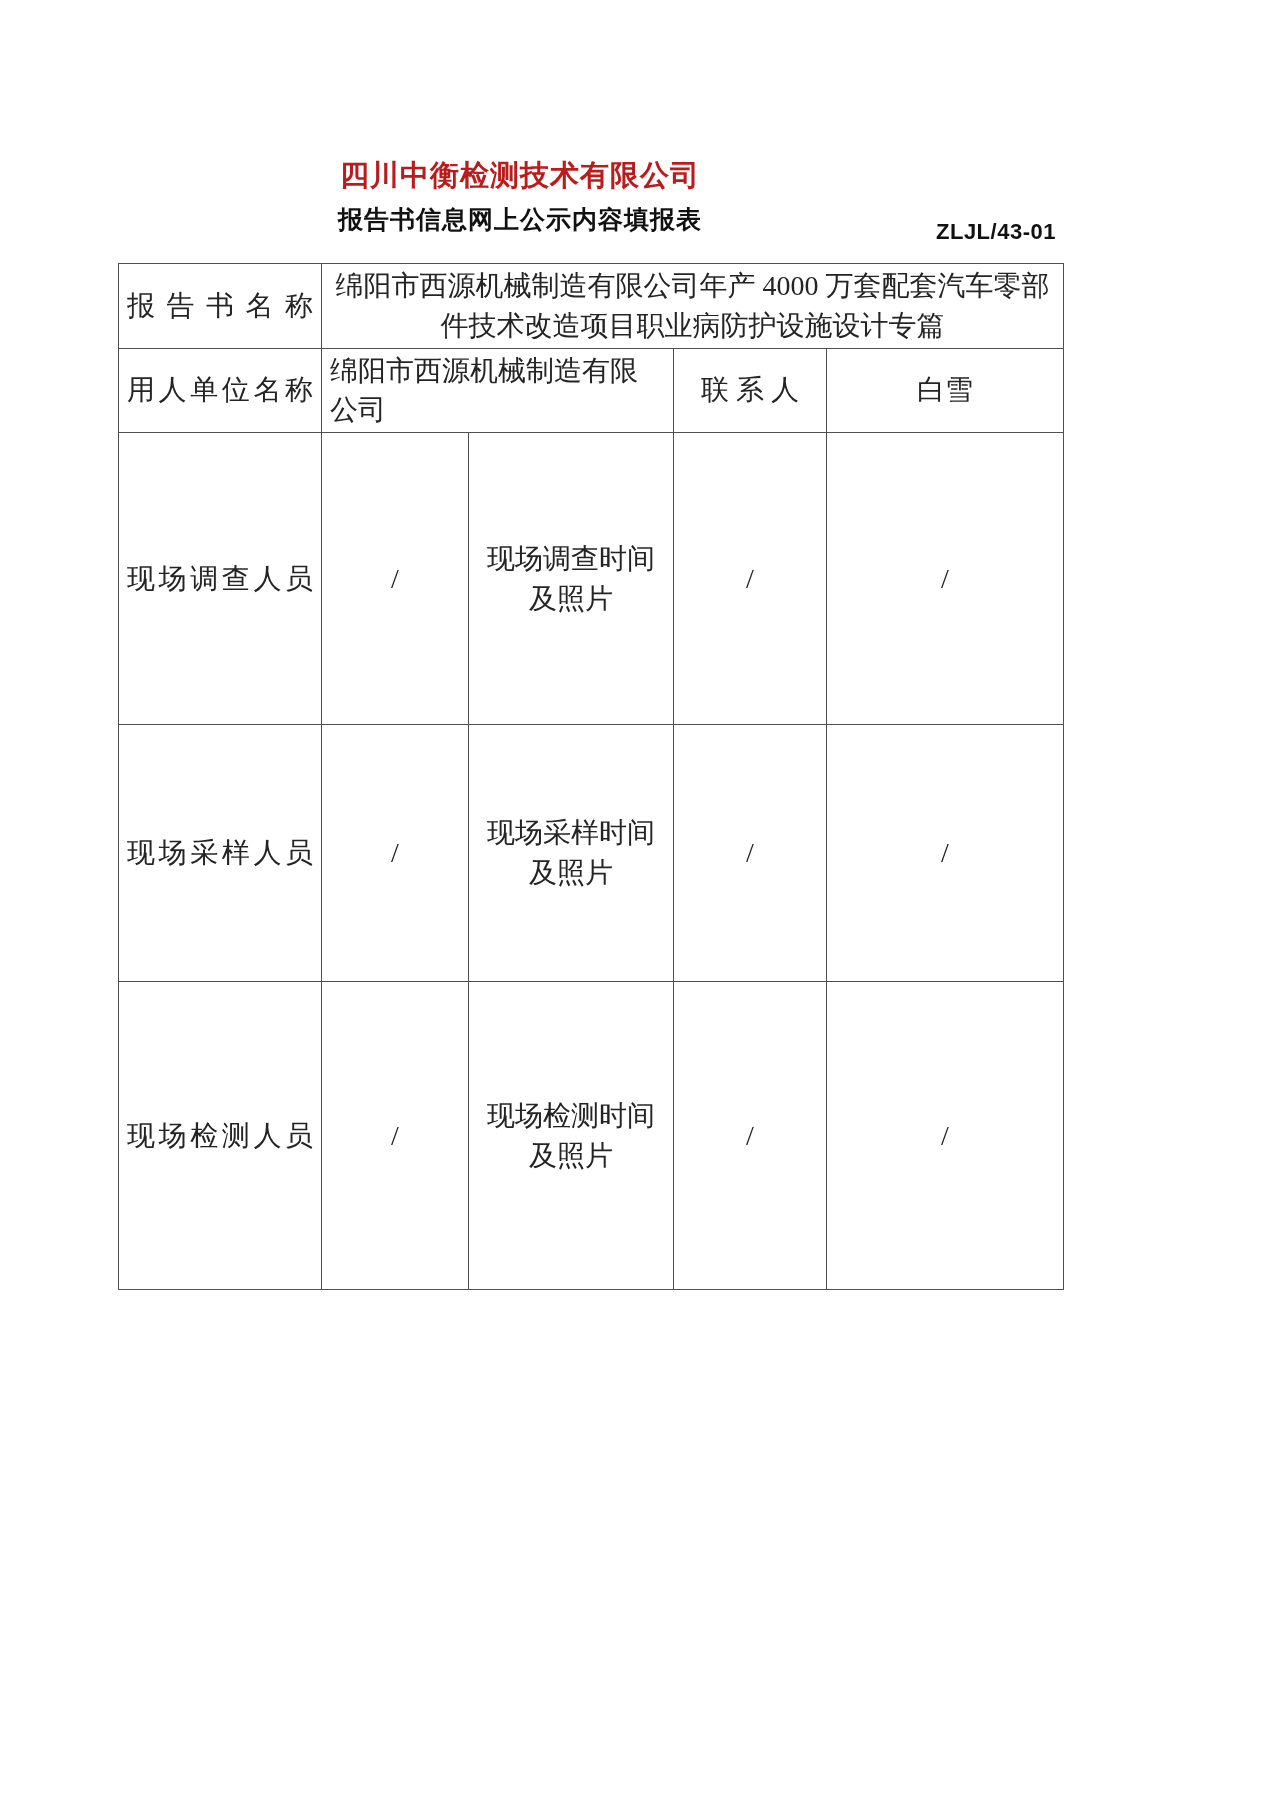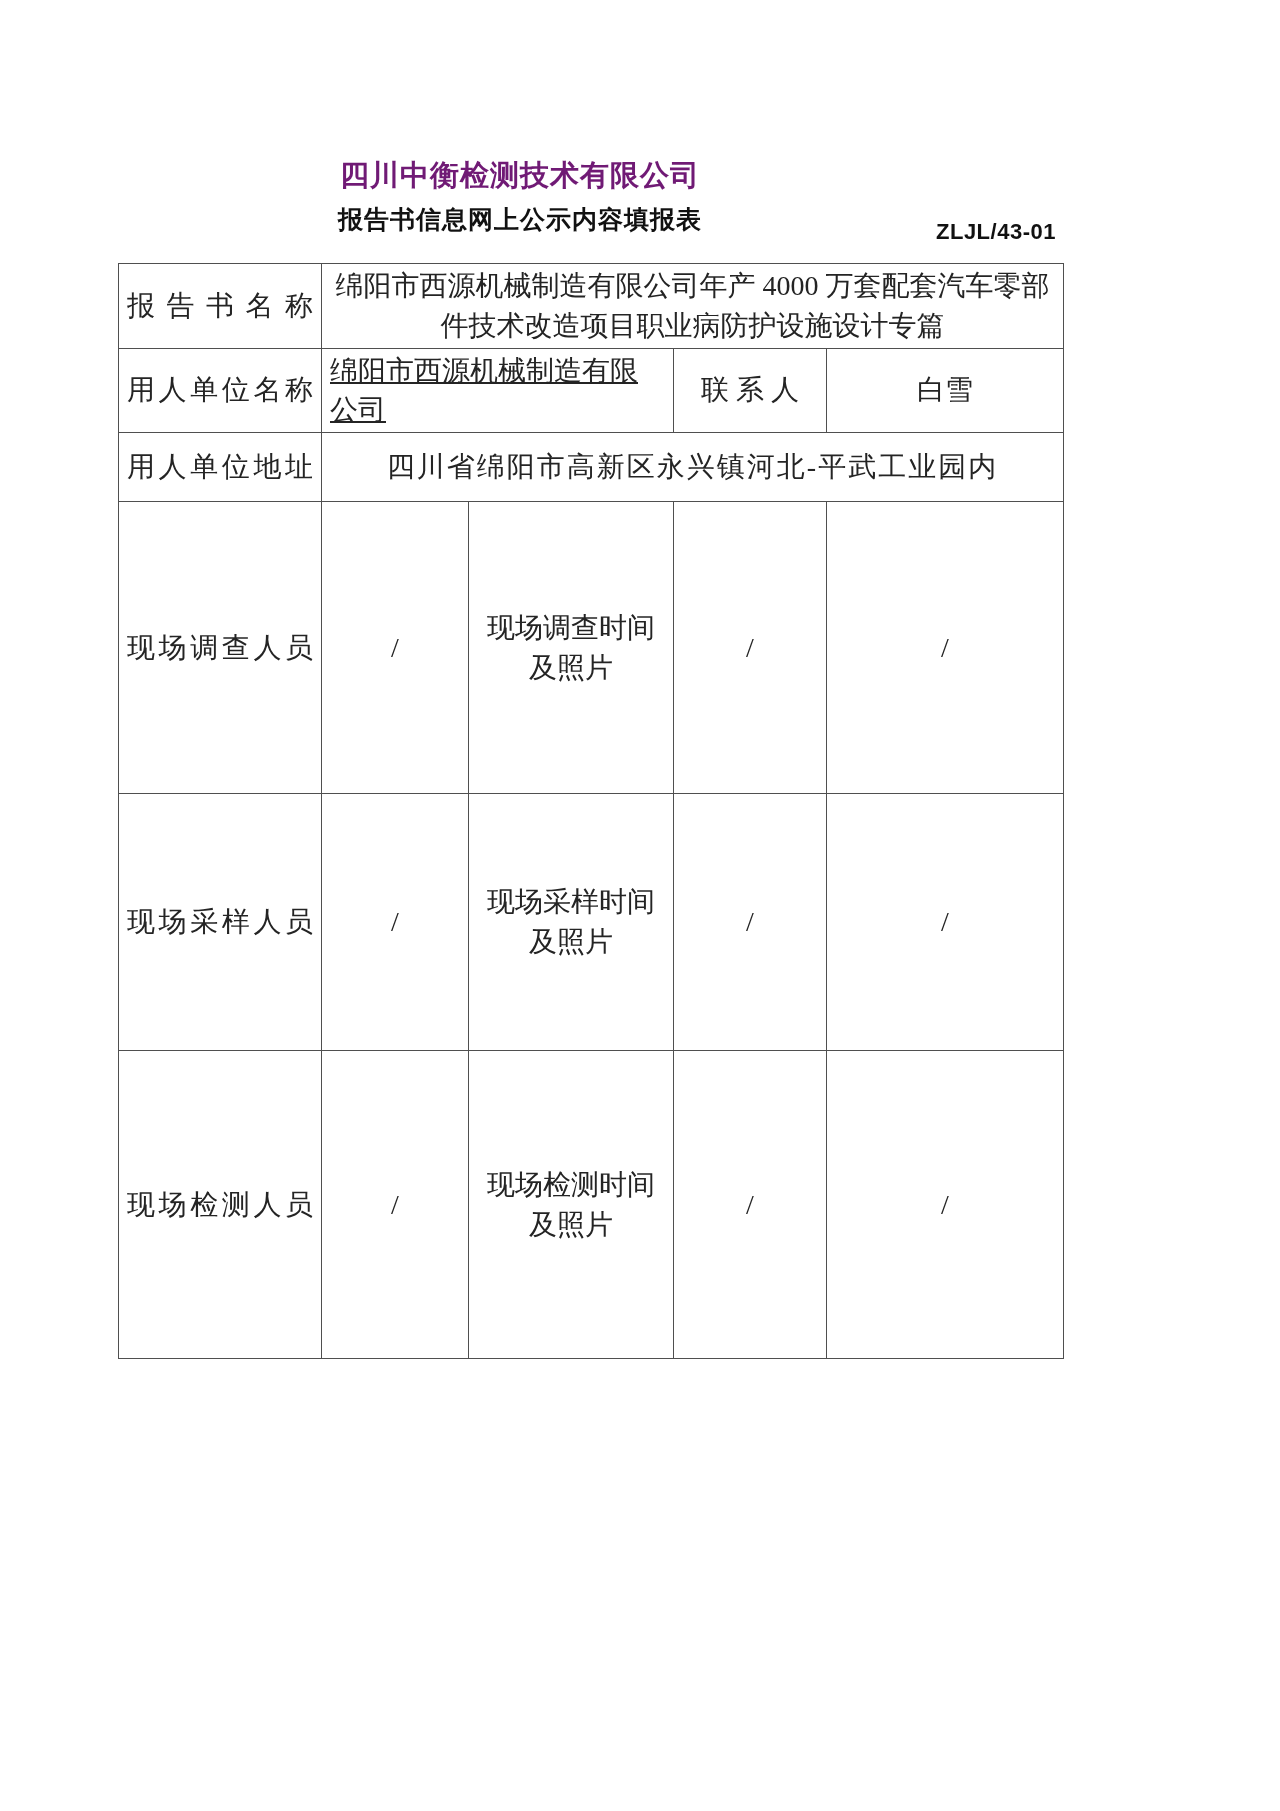--- a/index.html
+++ b/index.html
@@ -15,21 +15,21 @@
 
   
   .title-1 {
     position: absolute;
     top: 156px; left: 0; width: 1040px;
     text-align: center;
     font-family: "Liberation Sans", "DejaVu Sans", sans-serif;
     font-weight: bold;
     font-size: 29px;
     letter-spacing: 1px;
-    color: #701a75;
+    color: #b91c1c;
   }
   .title-2 {
     position: absolute;
     top: 203px; left: 0; width: 1040px;
     text-align: center;
     font-family: "Liberation Sans", "DejaVu Sans", sans-serif;
     font-weight: bold;
     font-size: 25px;
     letter-spacing: 1px;
     color: #111111;
@@ -80,21 +80,20 @@
     text-align: center;
     text-align-last: center;
     letter-spacing: 4px;
     text-indent: 4px;
   }
   td.center { text-align: center; margin-left: 37px; }
   td.value-wrap {            
     padding: 2px 10px;
     text-align: left;
     line-height: 1.3;
-    text-decoration: underline;
   }
   td.contact-label {
     text-align: center;
     letter-spacing: 7px;
     text-indent: 7px;
   }
   td.address { letter-spacing: 2px; }
   td.slash { text-align: center; font-size: 28px; }
   td.time-photo {
     text-align: center;
@@ -135,26 +134,20 @@
 
       <tr class="r2">
         <td class="label">
           <div class="l1">用人单位名称</div>
         </td>
         <td colspan="2" class="value-wrap">绵阳市西源机械制造有限公司</td>
         <td class="contact-label">联系人</td>
         <td class="center">白雪</td>
       </tr>
 
-      <tr class="r3">
-        <td class="label">
-          <div class="l1">用人单位地址</div>
-        </td>
-        <td colspan="4" class="center address">四川省绵阳市高新区永兴镇河北-平武工业园内</td>
-      </tr>
 
 
       <tr class="r5">
         <td class="label">
           <div class="l1">现场调查人员</div>
         </td>
         <td class="slash">/</td>
         <td class="time-photo">现场调查时间及照片</td>
         <td class="slash">/</td>
         <td class="slash">/</td>

